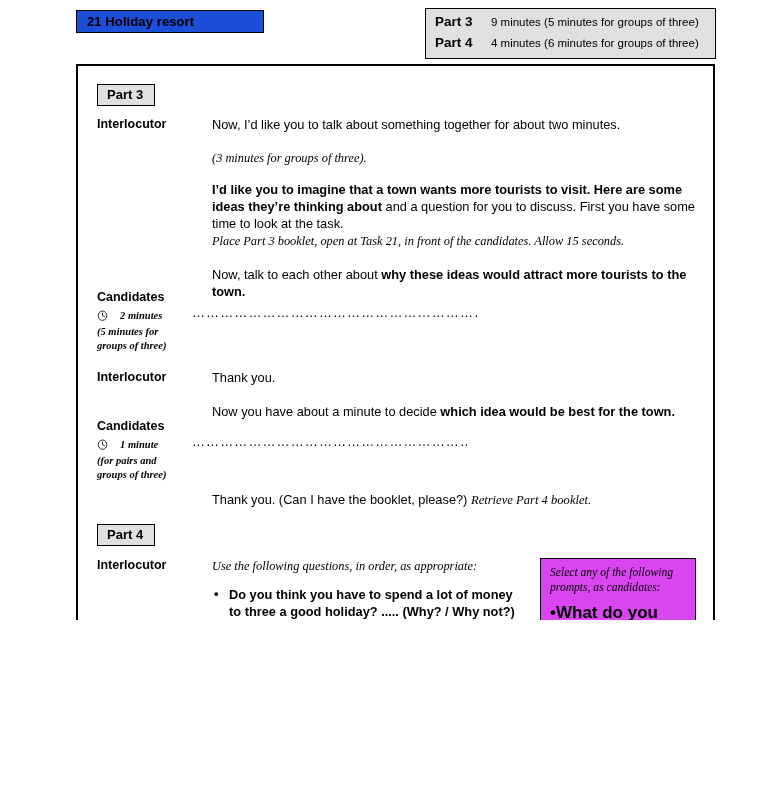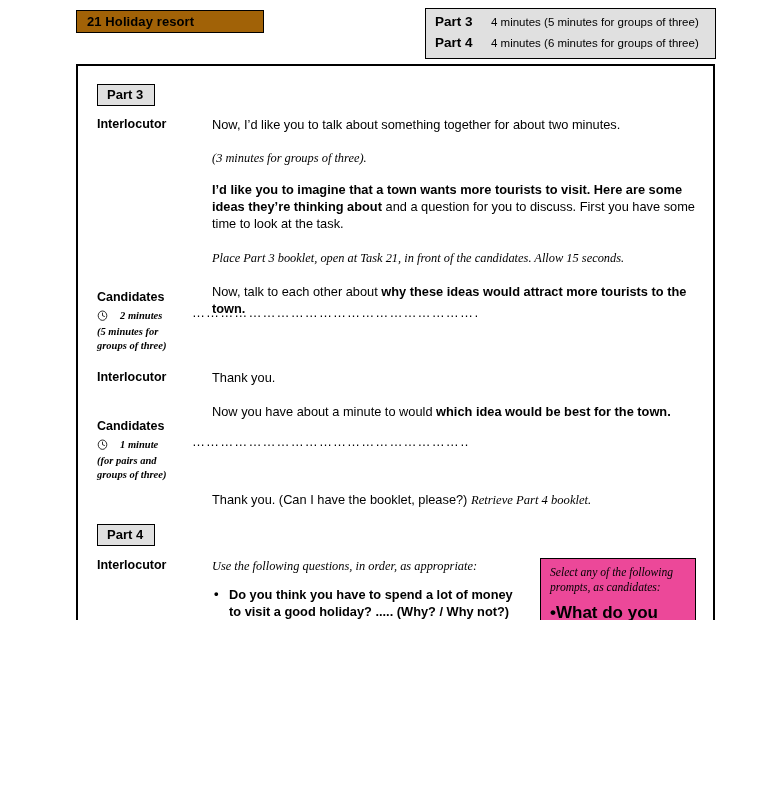--- a/index.html
+++ b/index.html
@@ -16,21 +16,21 @@
     overflow: hidden;
   }
 
   
   #task-title-box {
     position: absolute;
     left: 76px;
     top: 10px;
     width: 188px;
     height: 23px;
-    background: #a16207;
+    background: #1d4ed8;
     border: 1.5px solid #000;
     box-sizing: border-box;
     display: flex;
     align-items: center;
     padding-left: 10px;
     font-size: 13px;
     font-weight: bold;
     letter-spacing: 0.1px;
   }
 
@@ -167,21 +167,21 @@
   #prompt-box {
     position: absolute;
     left: 462px;
     top: 492px;
     width: 156px;
     height: 64px;
     border: 1.3px solid #000;
     border-bottom: none;
     box-sizing: border-box;
     padding: 7px 8px 0 9px;
-    background: #ec4899;
+    background: #d946ef;
     overflow: hidden;
   }
   .prompt-head {
     font-family: "Liberation Serif", serif;
     font-style: italic;
     font-size: 11.6px;
     line-height: 1.28;
   }
   .prompt-item {
     font-size: 17px;
@@ -196,21 +196,21 @@
 </head>
 <body>
 
 <div id="task-title-box">
   <span>21 Holiday resort</span>
 </div>
 
 <div id="timing-box">
   <div class="timing-row">
     <span class="timing-part">Part 3</span>
-    <span class="timing-text">4 minutes (5 minutes for groups of three)</span>
+    <span class="timing-text">9 minutes (5 minutes for groups of three)</span>
   </div>
   <div class="timing-row">
     <span class="timing-part">Part 4</span>
     <span class="timing-text">4 minutes (6 minutes for groups of three)</span>
   </div>
 </div>
 
 <div id="page-frame">
 
   <div style="position:absolute; left:19px; top:18px;">
@@ -220,21 +220,21 @@
   <div class="row" style="position:absolute; left:19px; top:51px; width:600px;">
     <div class="speaker">Interlocutor</div>
     <div class="body-col">
       <div class="txt">Now, I’d like you to talk about something together for about two minutes.</div>
       <div class="ital" style="margin-top:16px;">(3 minutes for groups of three).</div>
 
       <div class="txt" style="margin-top:16px;">
         <b>I’d like you to imagine that a town wants more tourists to visit. Here are some ideas they’re thinking about</b><span> and a question for you to discuss. First you have some time to look at the task.</span>
       </div>
 
-      <div class="ital" style="margin-top:17px;">Place Part 3 booklet, open at Task 21, in front of the candidates. Allow 15 seconds.</div>
+      <div class="ital" style="">Place Part 3 booklet, open at Task 21, in front of the candidates. Allow 15 seconds.</div>
 
       <div class="txt" style="margin-top:18px;">
         <span>Now, talk to each other about </span><b>why these ideas would attract more tourists to the town.</b>
       </div>
     </div>
   </div>
 
   <div class="row" style="position:absolute; left:19px; top:224px; width:600px;">
     <div class="speaker" style="width:95px;">
       <div>Candidates</div>
@@ -260,21 +260,21 @@
     <div class="speaker">Interlocutor</div>
     <div class="body-col">
       <div class="txt">Thank you.</div>
     </div>
   </div>
 
   <div class="row" style="position:absolute; left:19px; top:338px; width:600px;">
     <div class="speaker"></div>
     <div class="body-col">
       <div class="txt">
-        <span>Now you have about a minute to would </span><b>which idea would be best for the town.</b>
+        <span>Now you have about a minute to decide </span><b>which idea would be best for the town.</b>
       </div>
     </div>
   </div>
 
   <div class="row" style="position:absolute; left:19px; top:353px; width:600px;">
     <div class="speaker" style="width:95px;">
       <div>Candidates</div>
       <div class="clock-line" style="margin-top:3px;">
         <span class="clock-icon">
           <svg viewBox="0 0 12 12" width="11" height="11">
@@ -304,21 +304,21 @@
 
   <div style="position:absolute; left:19px; top:458px;">
     <span class="part-label">Part 4</span>
   </div>
 
   <div class="row" style="position:absolute; left:19px; top:492px; width:430px;">
     <div class="speaker">Interlocutor</div>
     <div class="body-col">
       <div class="ital">Use the following questions, in order, as appropriate:</div>
       <ul class="q-list" style="margin-top:13px;">
-        <li>Do you think you have to spend a lot of money to visit a good holiday? ..... (Why? / Why not?)</li>
+        <li>Do you think you have to spend a lot of money to three a good holiday? ..... (Why? / Why not?)</li>
       </ul>
     </div>
   </div>
 
   <div id="prompt-box">
     <div class="prompt-head">Select any of the following</div>
     <div class="prompt-head">prompts, as candidates:</div>
     <div class="prompt-item">What do you think?</div>
   </div>
 

